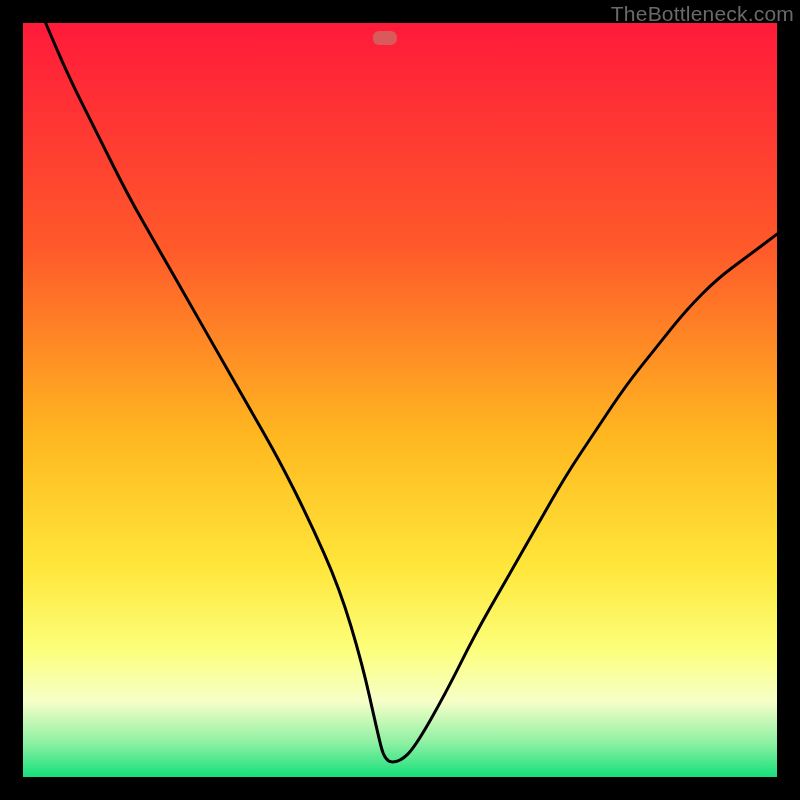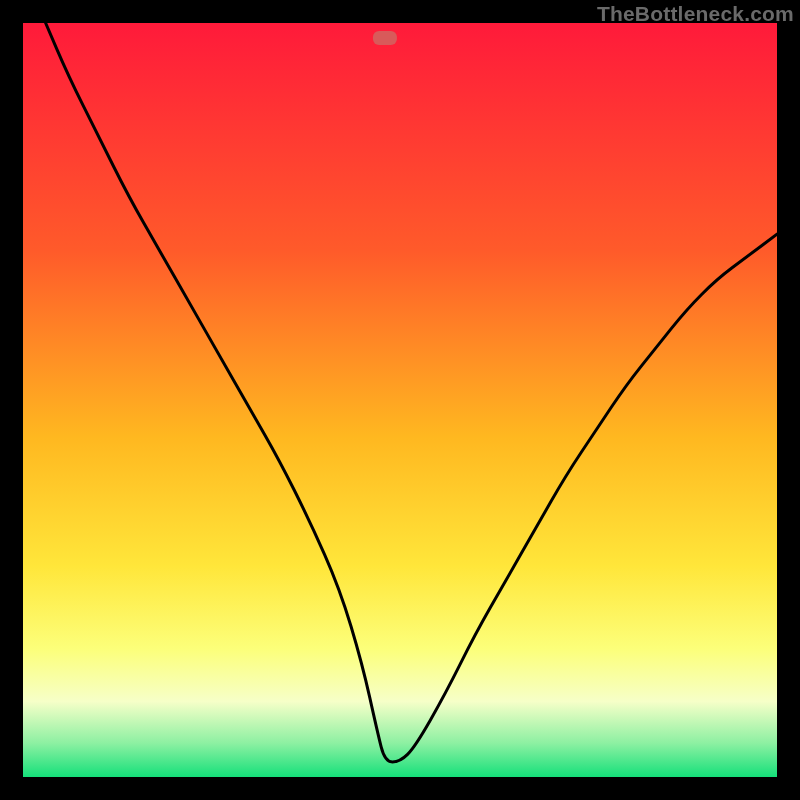--- a/index.html
+++ b/index.html
@@ -18,21 +18,21 @@
     width: 754px;
     height: 754px;
     background: #000;
   }
   .watermark {
     position: absolute;
     top: 2px;
     right: 6px;
     color: #6a6a6a;
     font-size: 21px;
-    font-weight: 700;
+    font-weight: 400;
     letter-spacing: 0.2px;
   }
   svg {
     display: block;
   }
 </style>
 </head>
 <body>
 
 <div class="frame">

